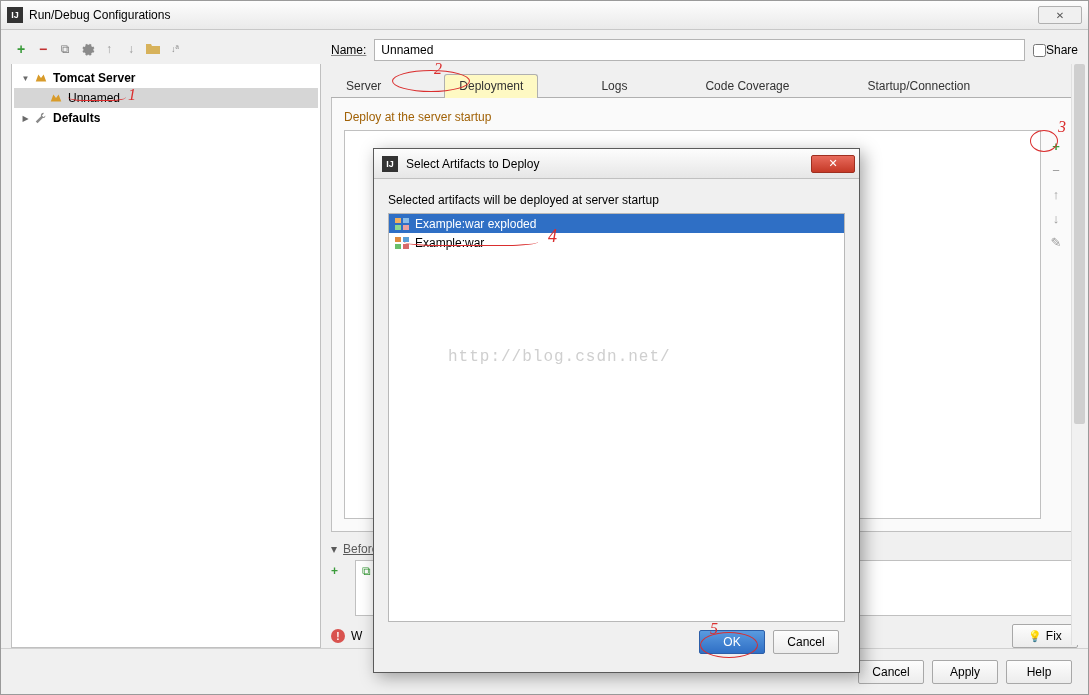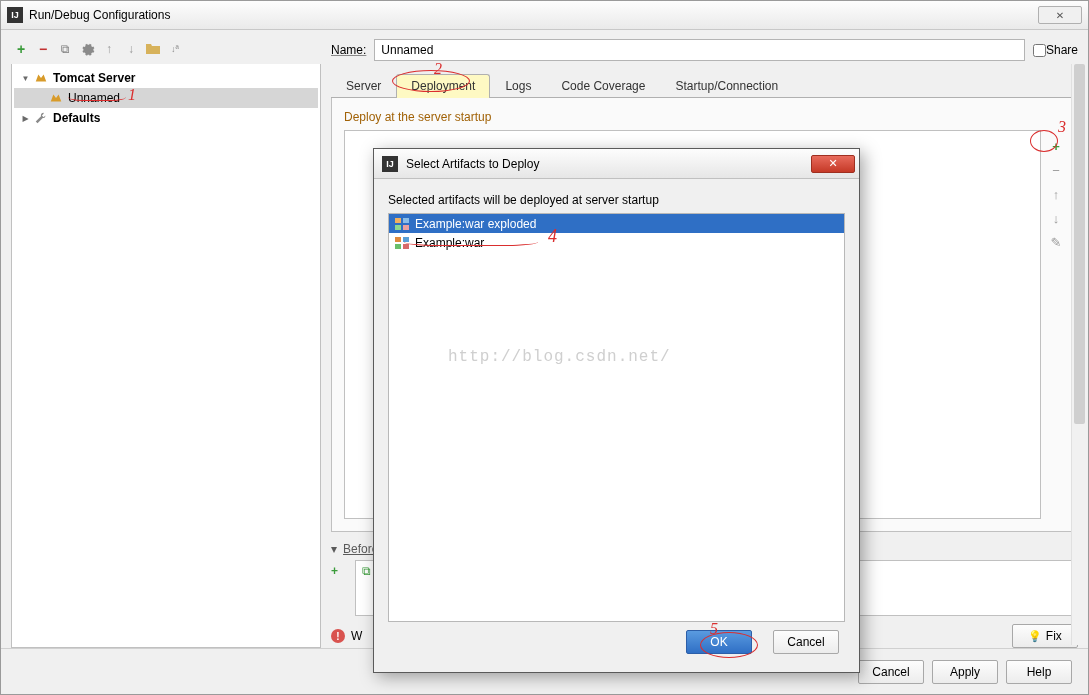--- a/index.html
+++ b/index.html
@@ -39,21 +39,21 @@
 .tree-item.selected { background: #d6d6d6; }
 
 
 .right-panel { flex: 1; display: flex; flex-direction: column; overflow: hidden; }
 .name-row { display: flex; align-items: center; height: 24px; gap: 8px; }
 .name-row label { text-decoration: underline; text-decoration-color: #888; }
 .name-row input { flex: 1; height: 22px; border: 1px solid #b4b4b4; padding: 0 6px; background: #fff; }
 .share-box { display: flex; align-items: flex-end; gap: 0; }
 .share-box input[type=checkbox] { width: 13px; height: 13px; }
 
-.tabs { display: flex; margin-top: 12px; border-bottom: 1px solid #b0b0b0; }
+.tabs { display: flex; margin-top: 12px; border-bottom: 1px solid #b0b0b0; gap: 48px; }
 .tab { padding: 4px 14px 5px 14px; border: 1px solid transparent; border-bottom: none; margin-bottom: -1px; cursor: default; color: #333; }
 .tab.active { background: #fef9c3; border-color: #b0b0b0; border-radius: 3px 3px 0 0; }
 
 .tab-content { flex: 1; border: 1px solid #c0c0c0; border-top: none; background: #fafafa; padding: 12px 12px; display: flex; flex-direction: column; overflow: hidden; }
 .deploy-label { margin-bottom: 6px; color: #a16207; }
 .deploy-row { flex: 1; display: flex; gap: 6px; overflow: hidden; }
 .deploy-list { flex: 1; background: #fff; border: 1px solid #c0c0c0; }
 .deploy-side { width: 18px; display: flex; flex-direction: column; gap: 8px; padding-top: 8px; align-items: center; }
 .deploy-side .side-btn { width: 16px; height: 16px; color: #9a9a9a; font-size: 13px; display:flex;align-items:center;justify-content:center;}
 .deploy-side .side-btn.plus { color: #3a9b3a; font-weight: bold; }
@@ -81,21 +81,21 @@
 .modal .m-titlebar { height: 30px; background: linear-gradient(#fdfdfd,#e6e6e6); border-bottom: 1px solid #c0c0c0; display: flex; align-items: center; padding: 0 4px 0 8px; }
 .modal .m-titlebar .app-icon { width: 16px; height: 16px; background: #333; color:#fff; display:inline-flex;align-items:center;justify-content:center;font-size:9px;font-weight:bold; margin-right:8px;}
 .modal .m-title { flex: 1; }
 .modal .m-close { width: 44px; height: 18px; background: linear-gradient(#e86b5c,#c53927); border: 1px solid #9e2f20; border-radius: 2px; color: #fff; display: flex; align-items: center; justify-content: center; font-size: 11px; }
 .modal .m-body { flex: 1; padding: 14px 14px 10px 14px; display: flex; flex-direction: column; }
 .modal .m-instr { margin-bottom: 6px; }
 .modal .m-list { flex: 1; background: #fff; border: 1px solid #b8b8b8; overflow: auto; }
 .modal .m-li { height: 19px; display: flex; align-items: center; padding: 0 6px; gap: 6px; }
 .modal .m-li.selected { background: #2f6fc5; color: #fff; }
 .modal .art-icon { width: 14px; height: 12px; }
-.modal .m-buttons { height: 40px; display: flex; align-items: center; justify-content: flex-end; gap: 21px; padding-right: 6px; }
+.modal .m-buttons { height: 40px; display: flex; align-items: center; justify-content: flex-end; gap: 8px; padding-right: 6px; }
 
 
 .anno { position: absolute; color: #da2e2e; font-family: "Times New Roman", serif; font-style: italic; pointer-events: none; }
 .anno-circle { position: absolute; border: 1.5px solid #da2e2e; border-radius: 50%; pointer-events: none; }
 .anno-underline { position:absolute; border-bottom: 1.5px solid #da2e2e; border-radius: 50%/100%; height:8px; pointer-events:none;}
 
 .watermark { position:absolute; left:448px; top:348px; color:#cfcfcf; font-family: "Courier New", monospace; font-size:16px; letter-spacing:1px; pointer-events:none;}
 
 
 .right-scrollbar { position:absolute; right:2px; top:64px; bottom:50px; width:16px; background:#f1f1f1; border-left:1px solid #e0e0e0;}

